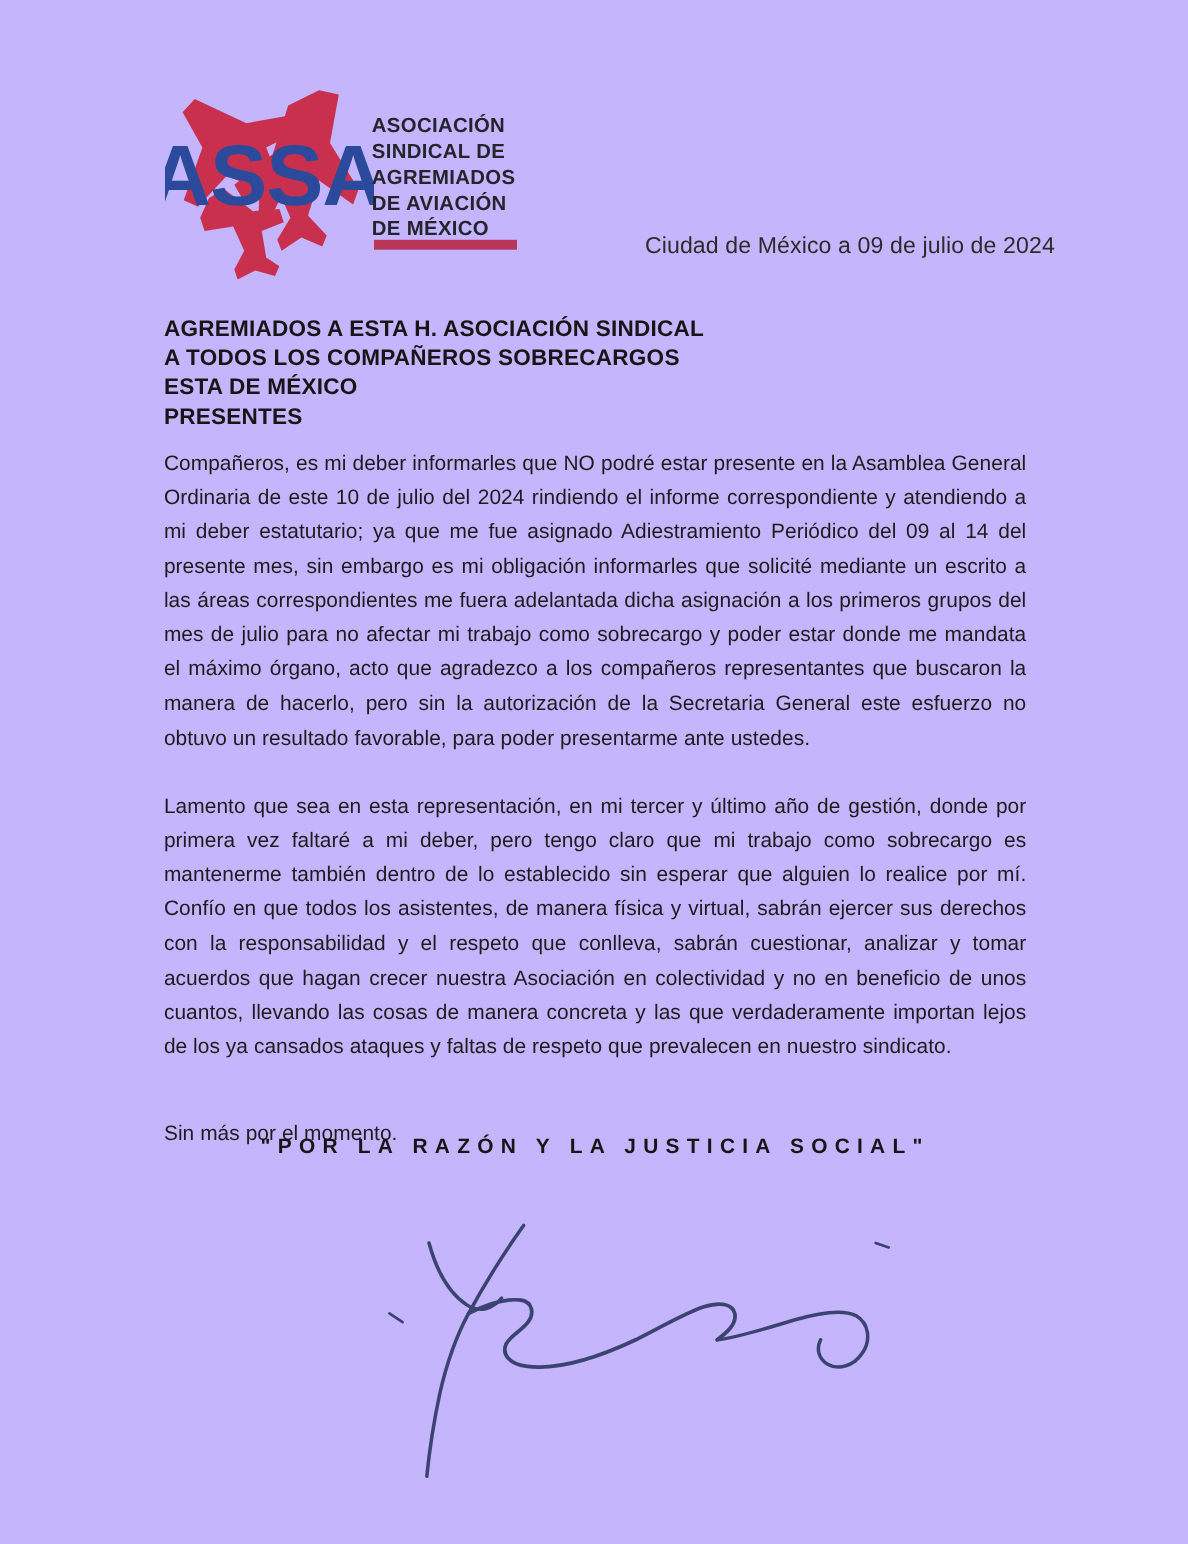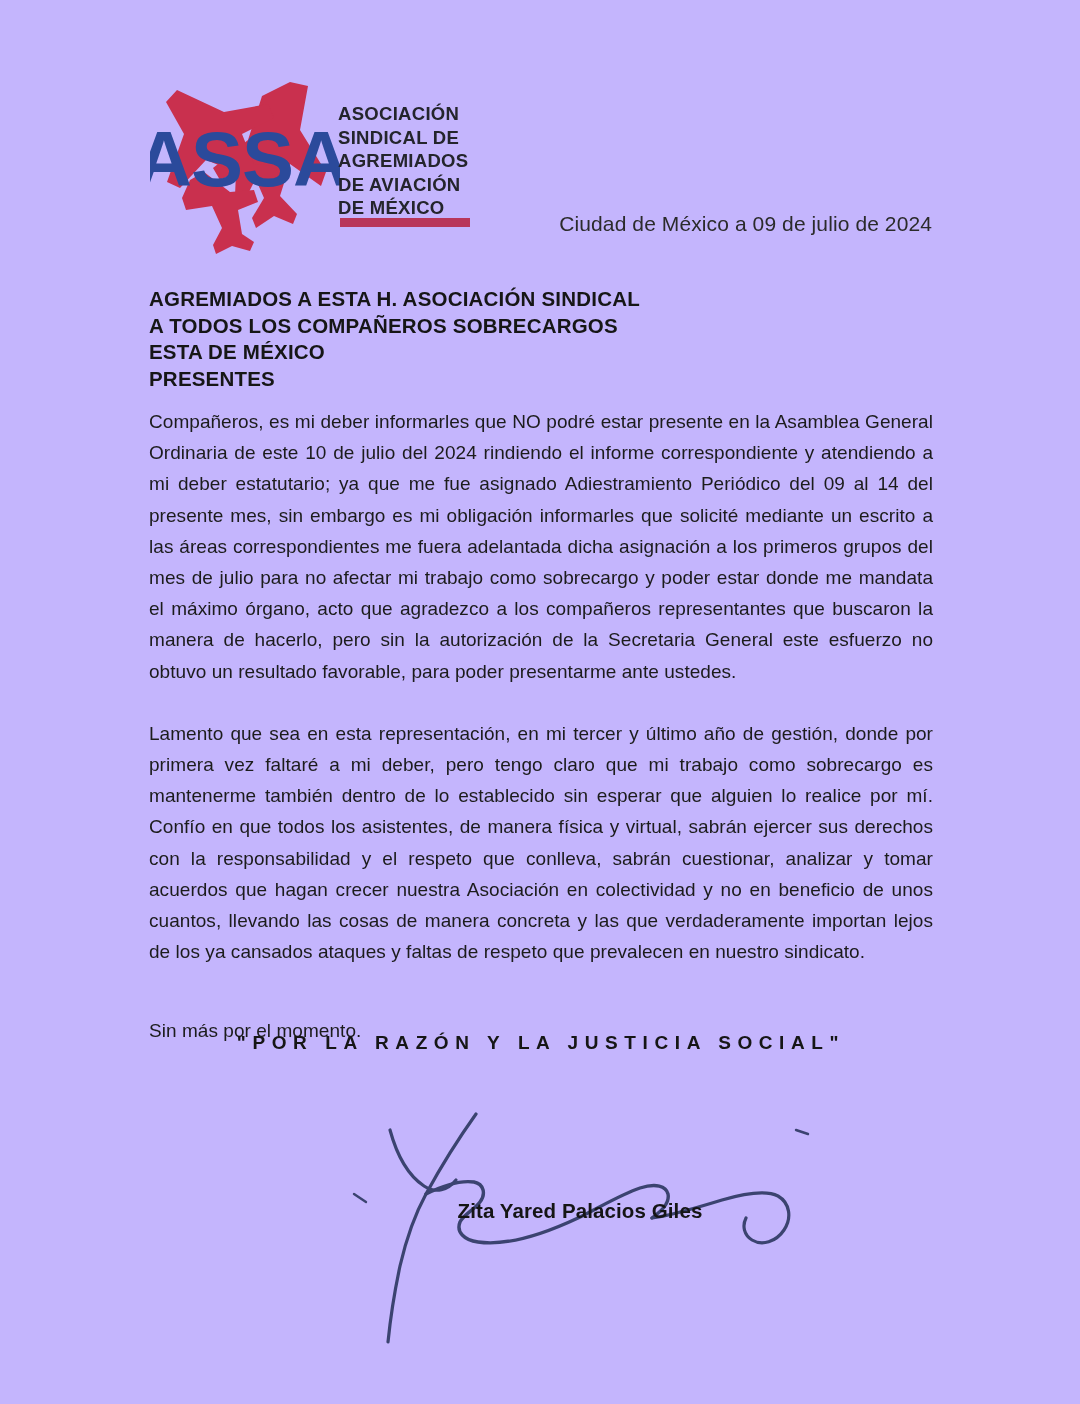--- a/index.html
+++ b/index.html
@@ -66,20 +66,21 @@
   
   .date-line {
     position: absolute;
     left: 0;
     top: 212px;
     width: 932px;
     text-align: right;
     font-size: 21px;
     color: #2b2b2b;
     letter-spacing: 0.1px;
+    padding-left: 27px;
   }
 
   
   .addressee {
     position: absolute;
     left: 149px;
     top: 286px;
     width: 800px;
   }
   .addressee .ad-line {
@@ -222,17 +223,16 @@
         <path d="M322 128 C340 126, 366 118, 392 110 C416 103, 436 100, 448 106
                  C460 113, 462 128, 454 140 C446 152, 432 156, 422 150
                  C414 145, 412 136, 416 128" stroke-width="3.2"></path>
 
         <path d="M24 104 L36 112" stroke-width="2.4"></path>
         <path d="M466 40 L478 44" stroke-width="2.4"></path>
       </g>
     </svg>
 
     <div class="sig-names">
-      <div class="sn-line">Zita Yared Palacios Giles</div>
     </div>
   </div>
 
 </div>
 
 </body></html>

